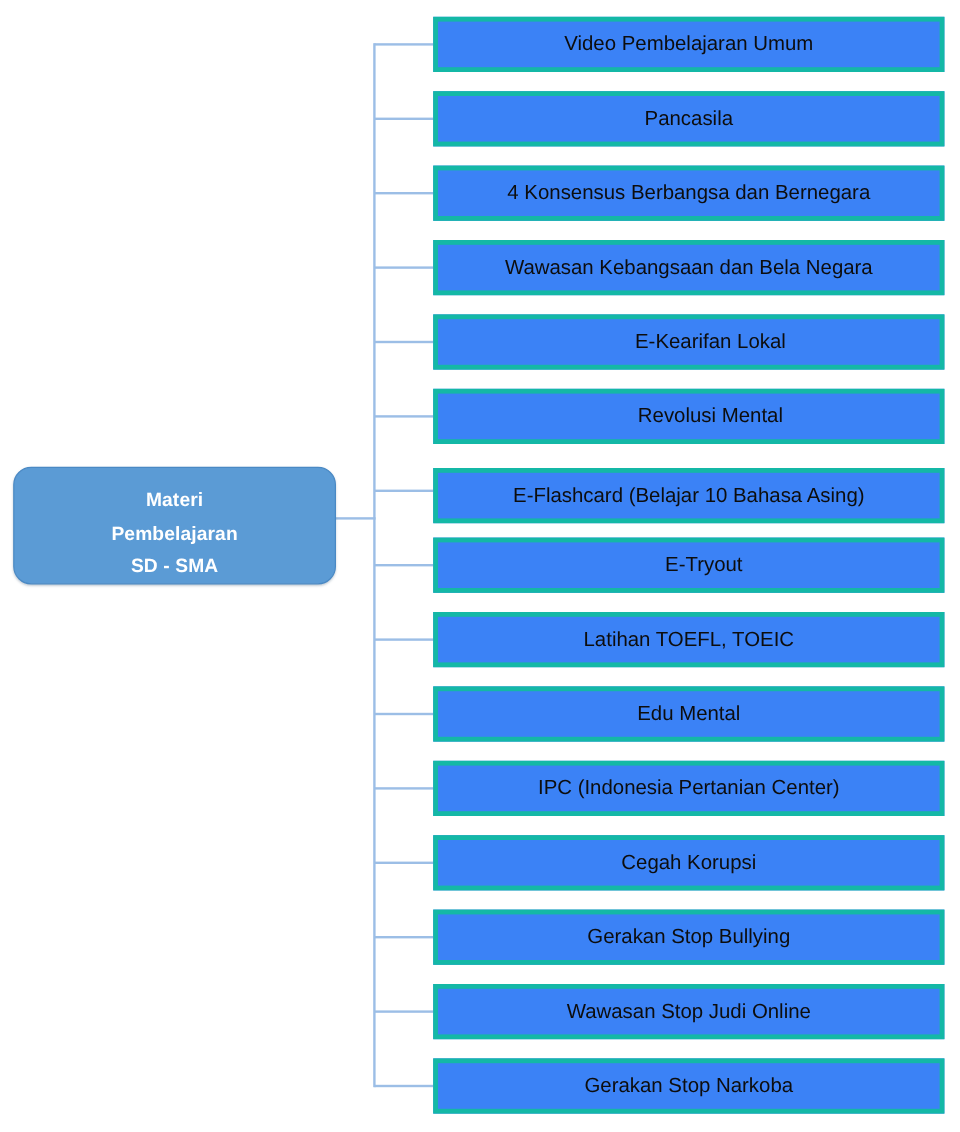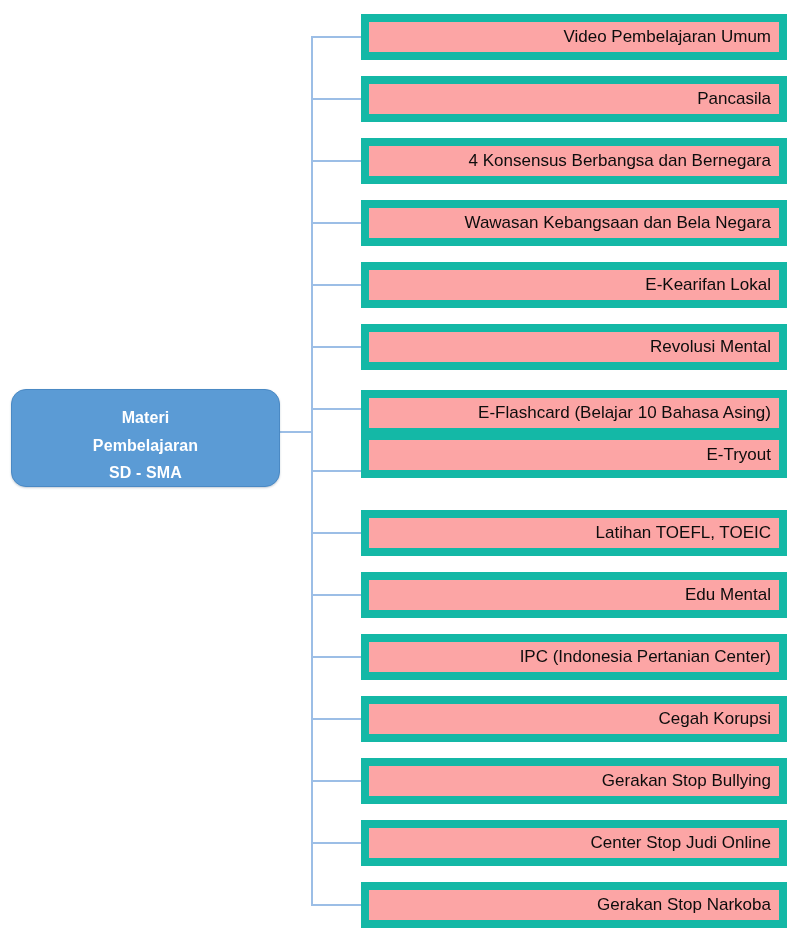--- a/index.html
+++ b/index.html
@@ -64,25 +64,25 @@
     width: 49px;
   }
 
   
   .node-box {
     position: absolute;
     left: 361px;
     width: 426px;
     height: 46px;
     box-sizing: border-box;
-    background: #fca5a5;
-    border: 8px solid #14b8a6;
+    background: #3b82f6;
+    border: 4px solid #14b8a6;
     display: flex;
     align-items: center;
-    justify-content: flex-end;
+    justify-content: center;
     padding: 0 8px;
   }
   .node-label {
     color: #0D0D0D;
     font-size: 17px;
     font-weight: normal;
     line-height: 1.2;
     text-align: center;
     white-space: nowrap;
   }
@@ -125,21 +125,21 @@
       </div>
       <div class="connector branch-stub" style="top: 346px;"></div>
       <div class="node-box" style="top: 324px; padding-left: 44px;">
         <div class="node-label">Revolusi Mental</div>
       </div>
       <div class="connector branch-stub" style="top: 408px;"></div>
       <div class="node-box" style="top: 375px; margin-top: 15px;">
         <div class="node-label">E-Flashcard (Belajar 10 Bahasa Asing)</div>
       </div>
       <div class="connector branch-stub" style="top: 470px;"></div>
-      <div class="node-box" style="top: 432px; padding-left: 33px;">
+      <div class="node-box" style="top: 448px; padding-left: 33px;">
         <div class="node-label">E-Tryout</div>
       </div>
       <div class="connector branch-stub" style="top: 532px;"></div>
       <div class="node-box" style="top: 510px;">
         <div class="node-label">Latihan TOEFL, TOEIC</div>
       </div>
       <div class="connector branch-stub" style="top: 594px;"></div>
       <div class="node-box" style="top: 572px;">
         <div class="node-label">Edu Mental</div>
       </div>
@@ -150,21 +150,21 @@
       <div class="connector branch-stub" style="top: 718px;"></div>
       <div class="node-box" style="top: 696px;">
         <div class="node-label">Cegah Korupsi</div>
       </div>
       <div class="connector branch-stub" style="top: 780px;"></div>
       <div class="node-box" style="top: 758px;">
         <div class="node-label">Gerakan Stop Bullying</div>
       </div>
       <div class="connector branch-stub" style="top: 842px;"></div>
       <div class="node-box" style="top: 820px;">
-        <div class="node-label">Center Stop Judi Online</div>
+        <div class="node-label">Wawasan Stop Judi Online</div>
       </div>
       <div class="connector branch-stub" style="top: 904px;"></div>
       <div class="node-box" style="top: 882px;">
         <div class="node-label">Gerakan Stop Narkoba</div>
       </div>
     </div>
 
 </div>
 
 </body></html>

